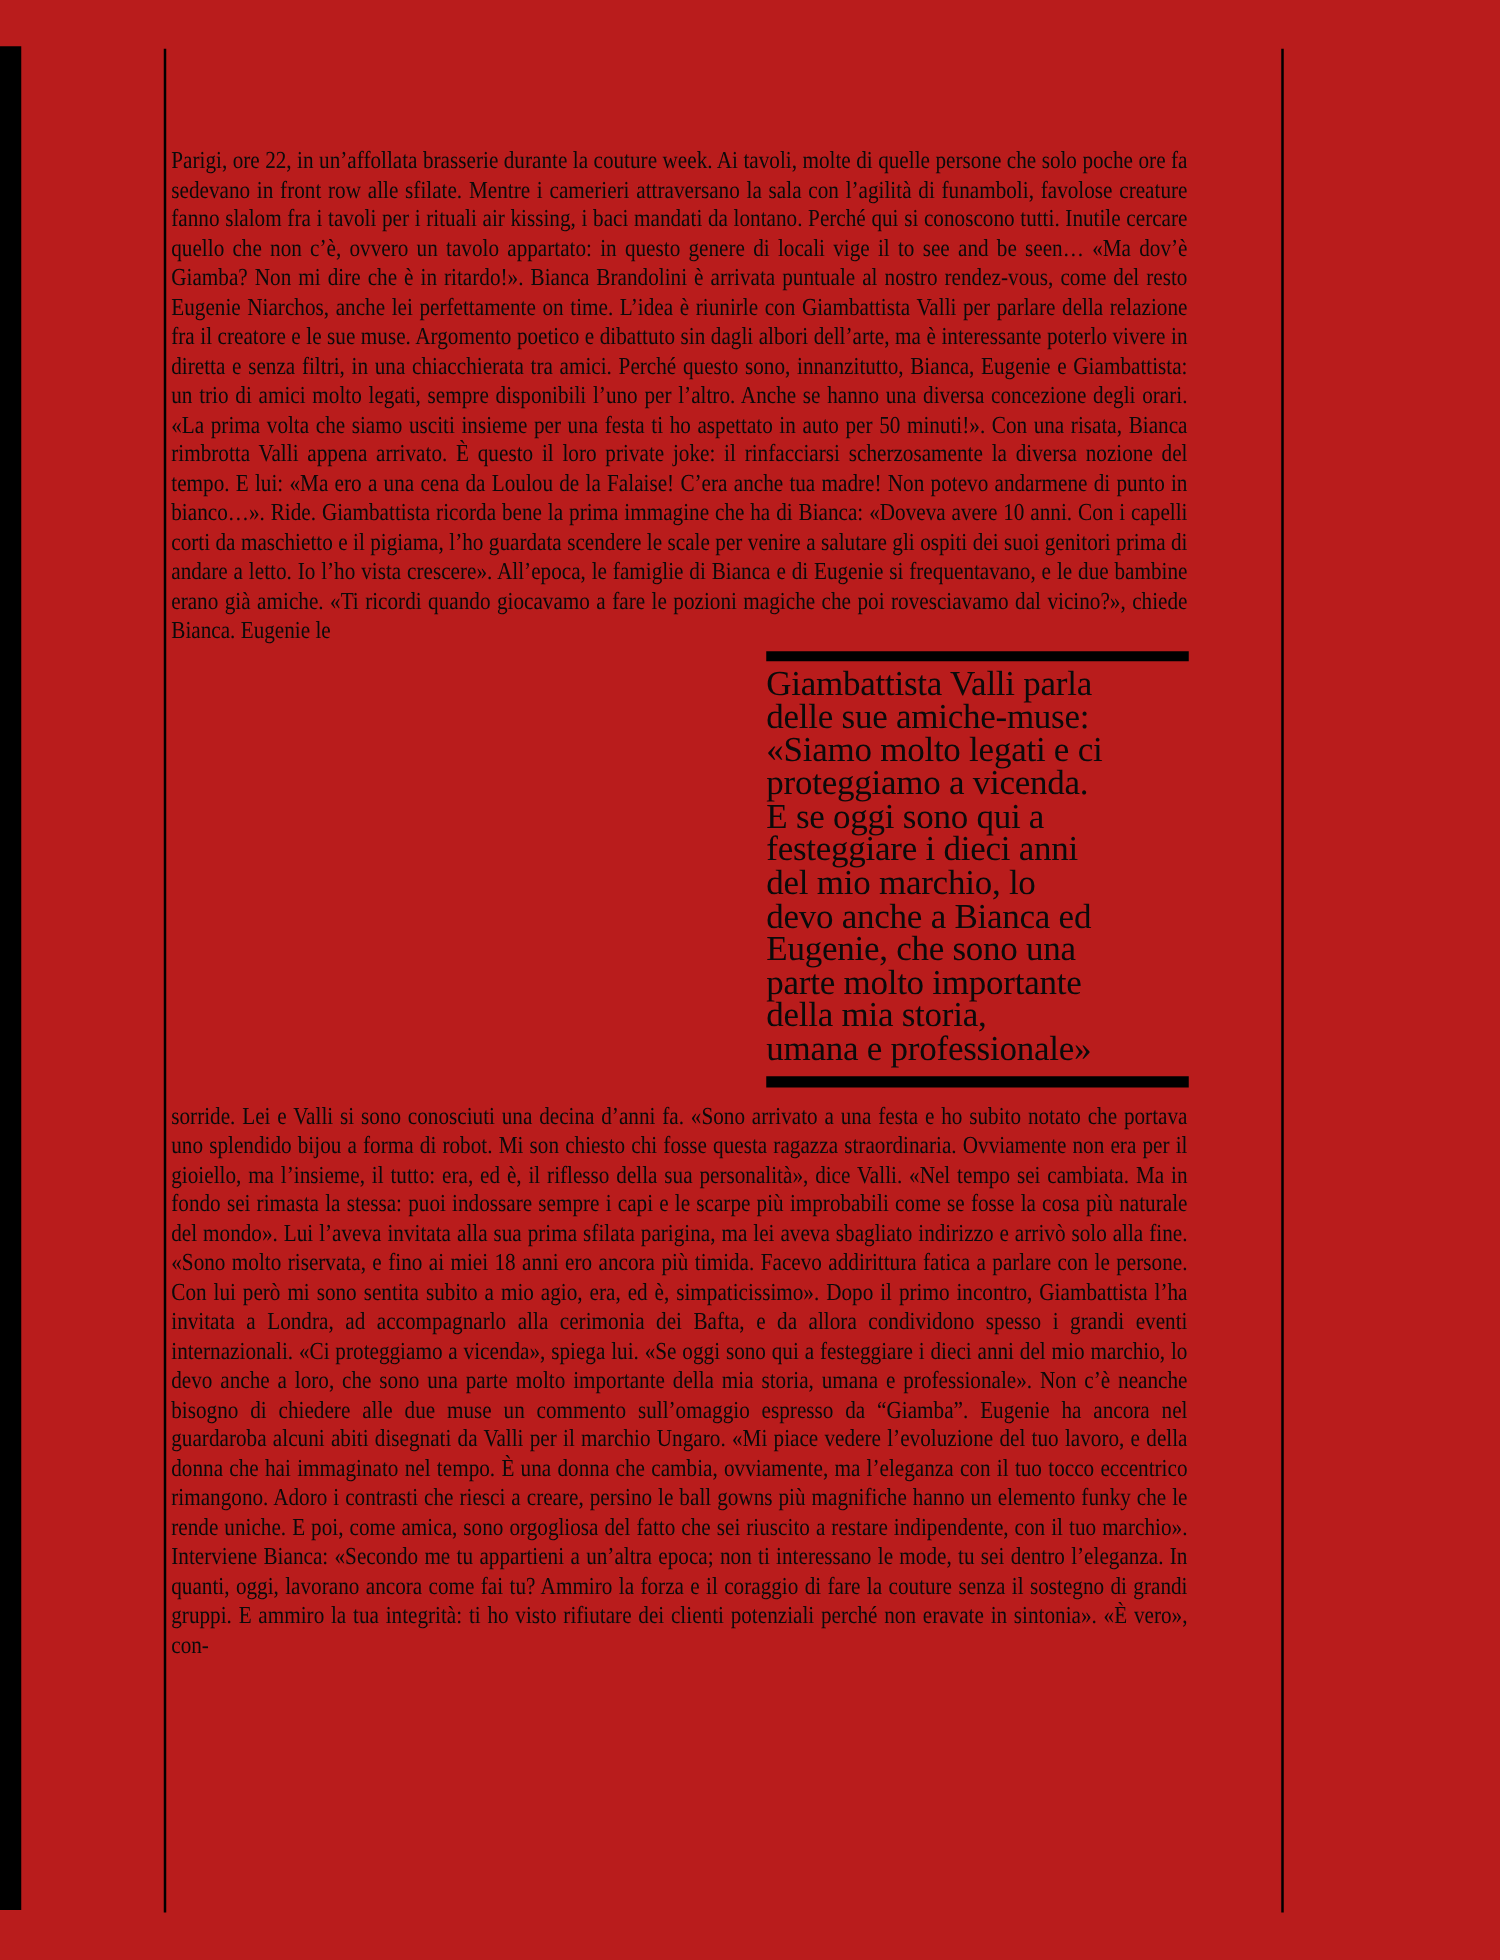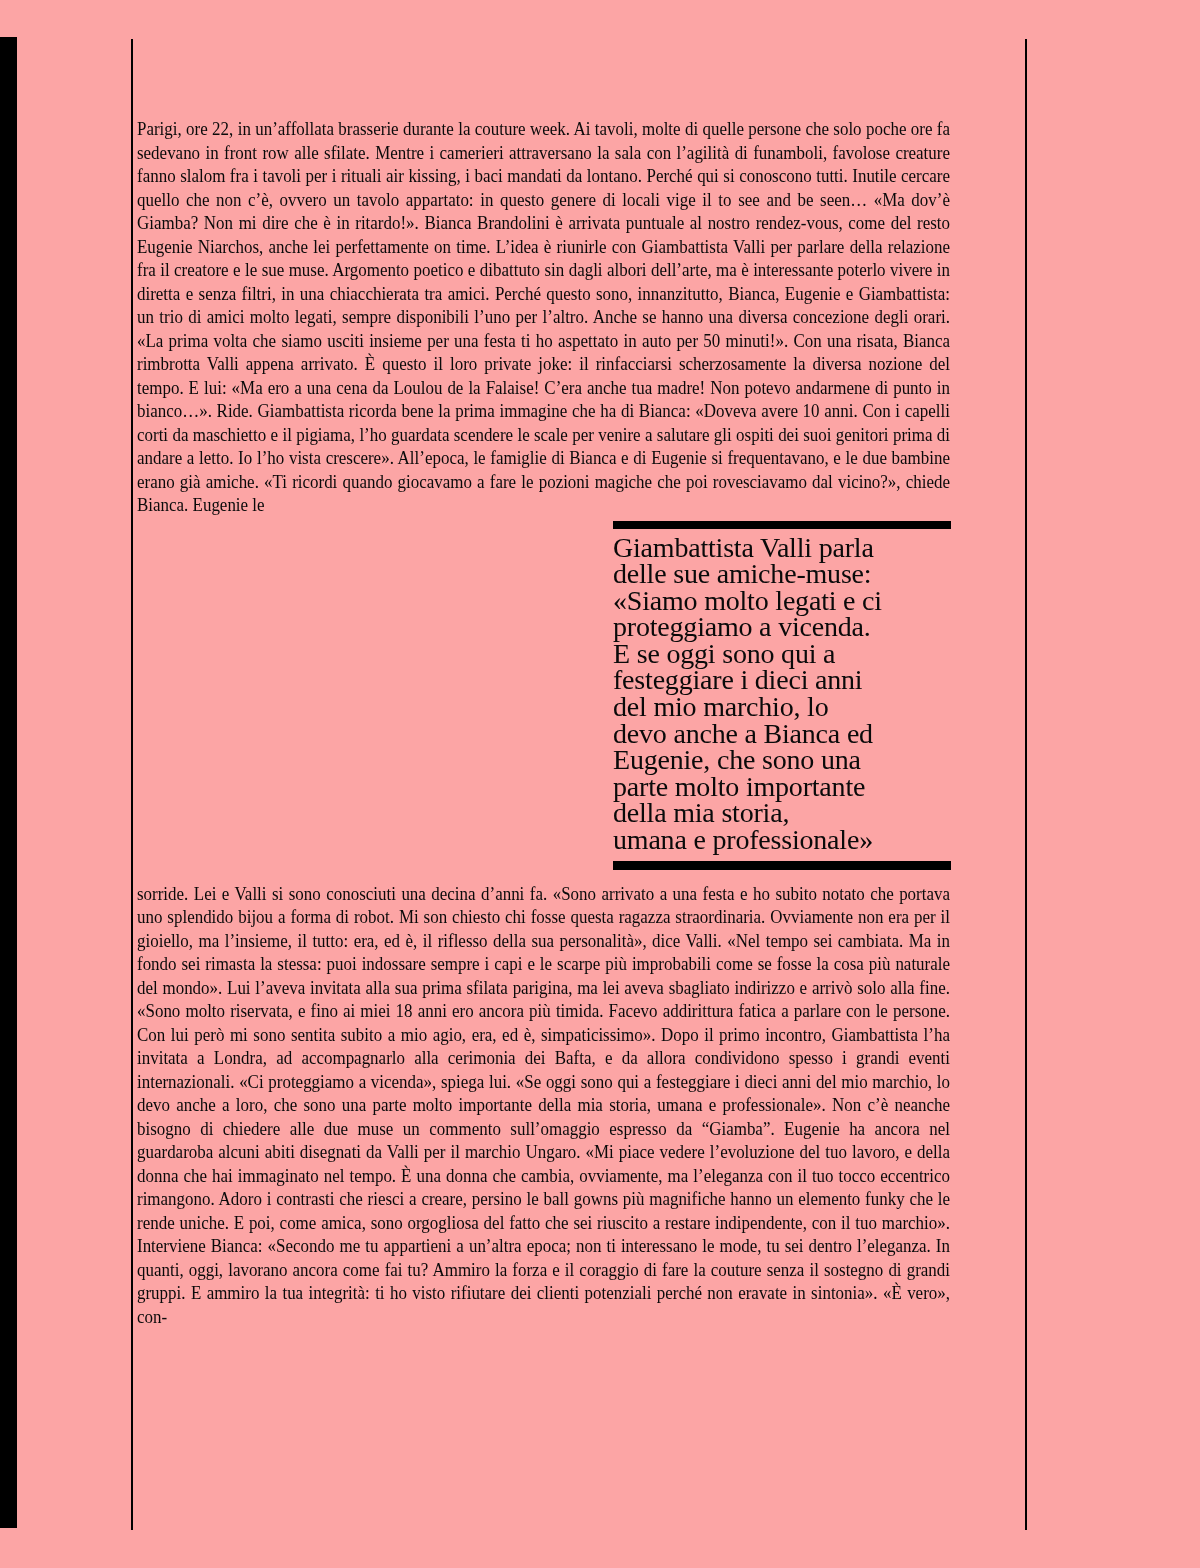--- a/index.html
+++ b/index.html
@@ -4,21 +4,21 @@
 <style>
   html, body {
     margin: 0;
     padding: 0;
     background: #ffffff;
   }
   .page {
     position: relative;
     width: 1200px;
     height: 1568px;
-    background: #fca5a5;
+    background: #b91c1c;
     overflow: hidden;
     font-family: "Liberation Serif", serif;
     color: #0a0a0a;
   }
   .edge-bar {
     position: absolute;
     left: 0;
     top: 37px;
     width: 17px;
     height: 1491px;

